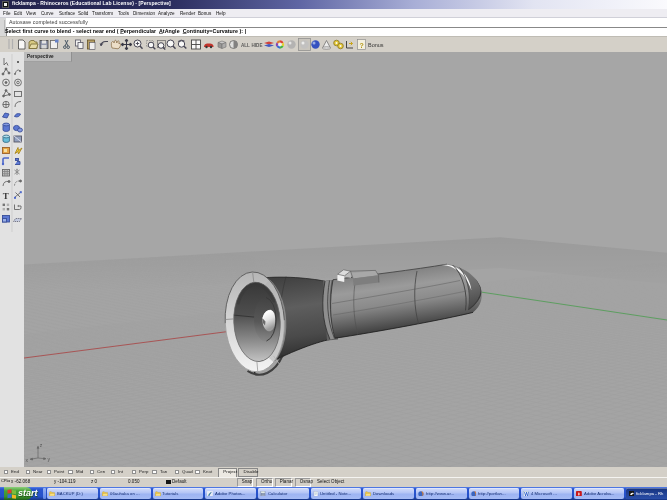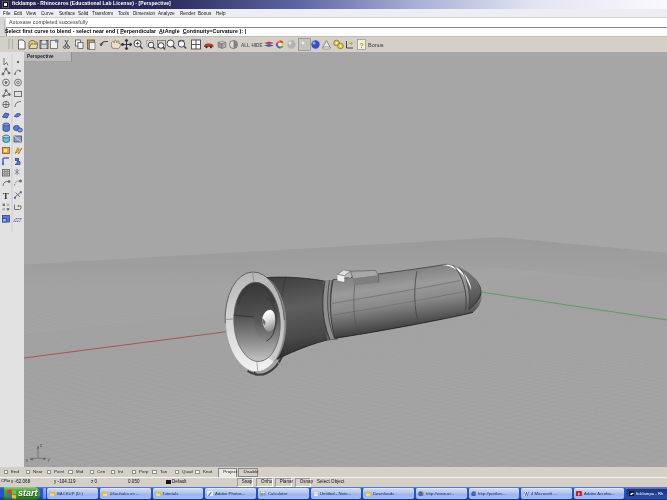--- a/index.html
+++ b/index.html
@@ -718,21 +718,21 @@
     </div>
     <div class="a" style="left:274.5px;top:0.5px;width:17px;height:9px;border:1px solid #999;border-right-color:#fff;border-bottom-color:#fff;box-sizing:border-box;text-align:center;">
       <span class="t" style="font-size:9px;color:#111;transform-origin:50% 0;">Planar</span>
     </div>
     <div class="a" style="left:294.5px;top:0.5px;width:16.5px;height:9px;border:1px solid #999;border-right-color:#fff;border-bottom-color:#fff;box-sizing:border-box;text-align:center;">
       <span class="t" style="font-size:9px;color:#111;transform-origin:50% 0;">Osnap</span>
     </div>
   </div>
 
 <div class="a" style="left:0;top:487px;width:667px;height:13px;background:linear-gradient(to bottom,#5a82e8 0%,#2a55cf 15%,#2450c8 75%,#16337f 100%);" id="taskbar">
-  <div class="a" style="left:4px;top:0;width:36px;height:13px;background:linear-gradient(to bottom,#8fd07c 0%,#48a238 30%,#3c9230 75%,#1e5c18 100%);border-radius:0 6px 6px 0;">
+  <div class="a" style="left:4px;top:0;width:28px;height:13px;background:linear-gradient(to bottom,#8fd07c 0%,#48a238 30%,#3c9230 75%,#1e5c18 100%);border-radius:0 6px 6px 0;">
     <svg width="10" height="10" style="position:absolute;left:3px;top:1.5px">
       <rect x="0.5" y="1" width="4" height="3.6" fill="#e23a2e" transform="skewY(-8)"></rect>
       <rect x="5" y="0.3" width="4" height="3.6" fill="#7cbf3f" transform="skewY(8)"></rect>
       <rect x="0.5" y="5.6" width="4" height="3.6" fill="#3b6ad6" transform="skewY(-8)"></rect>
       <rect x="5" y="4.9" width="4" height="3.6" fill="#f0b824" transform="skewY(8)"></rect>
     </svg>
     <span style="position:absolute;left:14px;top:0.5px;font-size:9px;font-weight:bold;font-style:italic;color:#fff;text-shadow:0.5px 0.5px 1px #1a4a14;">start</span>
   </div>
   <div class="a" style="left:42.5px;top:1px;width:3.5px;height:11px;background:linear-gradient(to bottom,#98b2f0,#5f87e8);border-radius:1px;"></div>
   <div class="a" id="tasks" style="left:0;top:0;width:667px;height:13px;">

